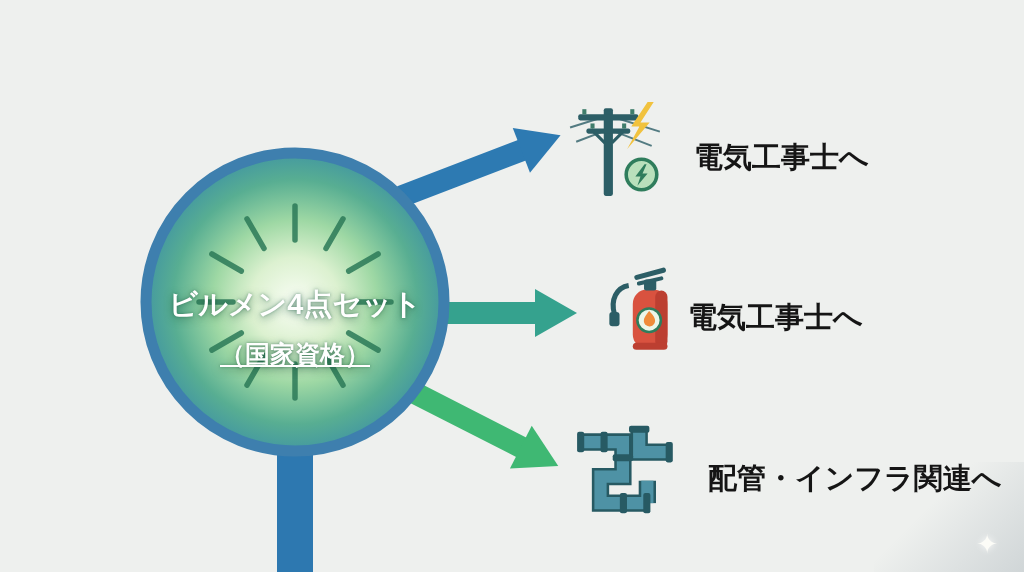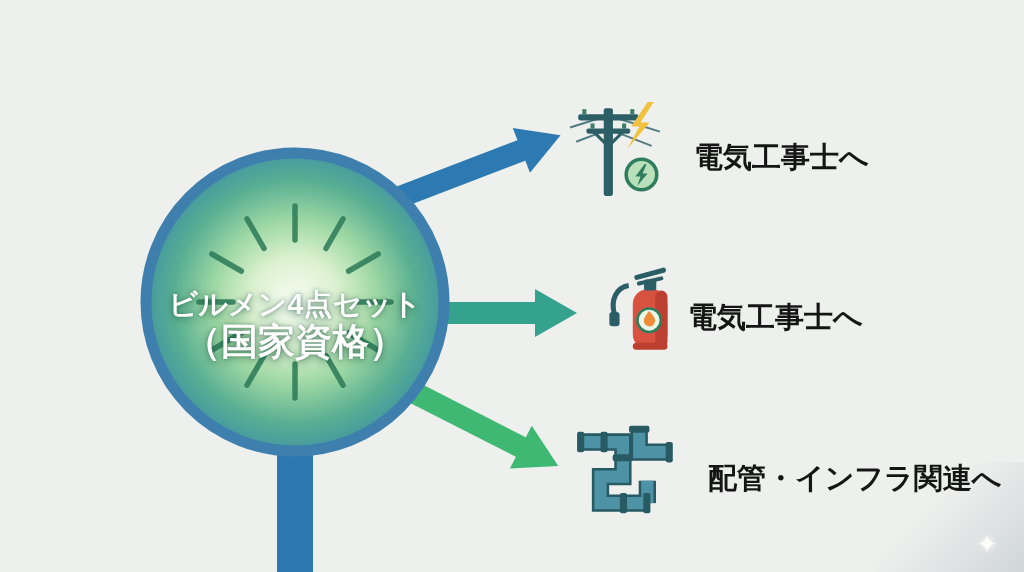--- a/index.html
+++ b/index.html
@@ -4,21 +4,21 @@
 <style>
   html,body{margin:0;padding:0;background:#dfe3e2;}
   .page{position:relative;width:1024px;height:572px;background:#eef0ee;overflow:hidden;
         font-family:"Liberation Sans","DejaVu Sans",sans-serif;}
   .title{position:absolute;top:16px;left:0;width:100%;text-align:center;
          font-size:40px;font-weight:800;color:#171717;letter-spacing:1px;}
   .diagram{position:absolute;top:0;left:0;}
   .hub-text{position:absolute;left:125px;top:280px;width:340px;text-align:center;color:#ffffff;
             font-weight:800;text-shadow:0 2px 8px rgba(22,88,60,.65),0 0 3px rgba(22,88,60,.5);}
   .hub-line1{font-size:29px;line-height:1.15;margin-top:8px;}
-  .hub-line2{font-size:37px;line-height:1.15;margin-top:0;}
+  .hub-line2{font-size:25px;line-height:1.15;margin-top:19px;text-decoration:underline;}
   .icon{position:absolute;}
   .branch-label{position:absolute;font-size:29px;font-weight:800;color:#151515;white-space:nowrap;}
   .label-1{left:684px;top:138px;margin-left:10px;}
   .label-2{left:688px;top:298px;}
   .label-3{left:688px;top:459px;margin-left:20px;}
   .icon-1{left:566px;top:100px;}
   .icon-2{left:592px;top:258px;}
   .icon-3{left:572px;top:416px;}
   .corner-shade{position:absolute;right:0;bottom:0;width:150px;height:110px;
                 background:linear-gradient(315deg,rgba(88,108,124,.20),rgba(88,108,124,0) 62%);}

